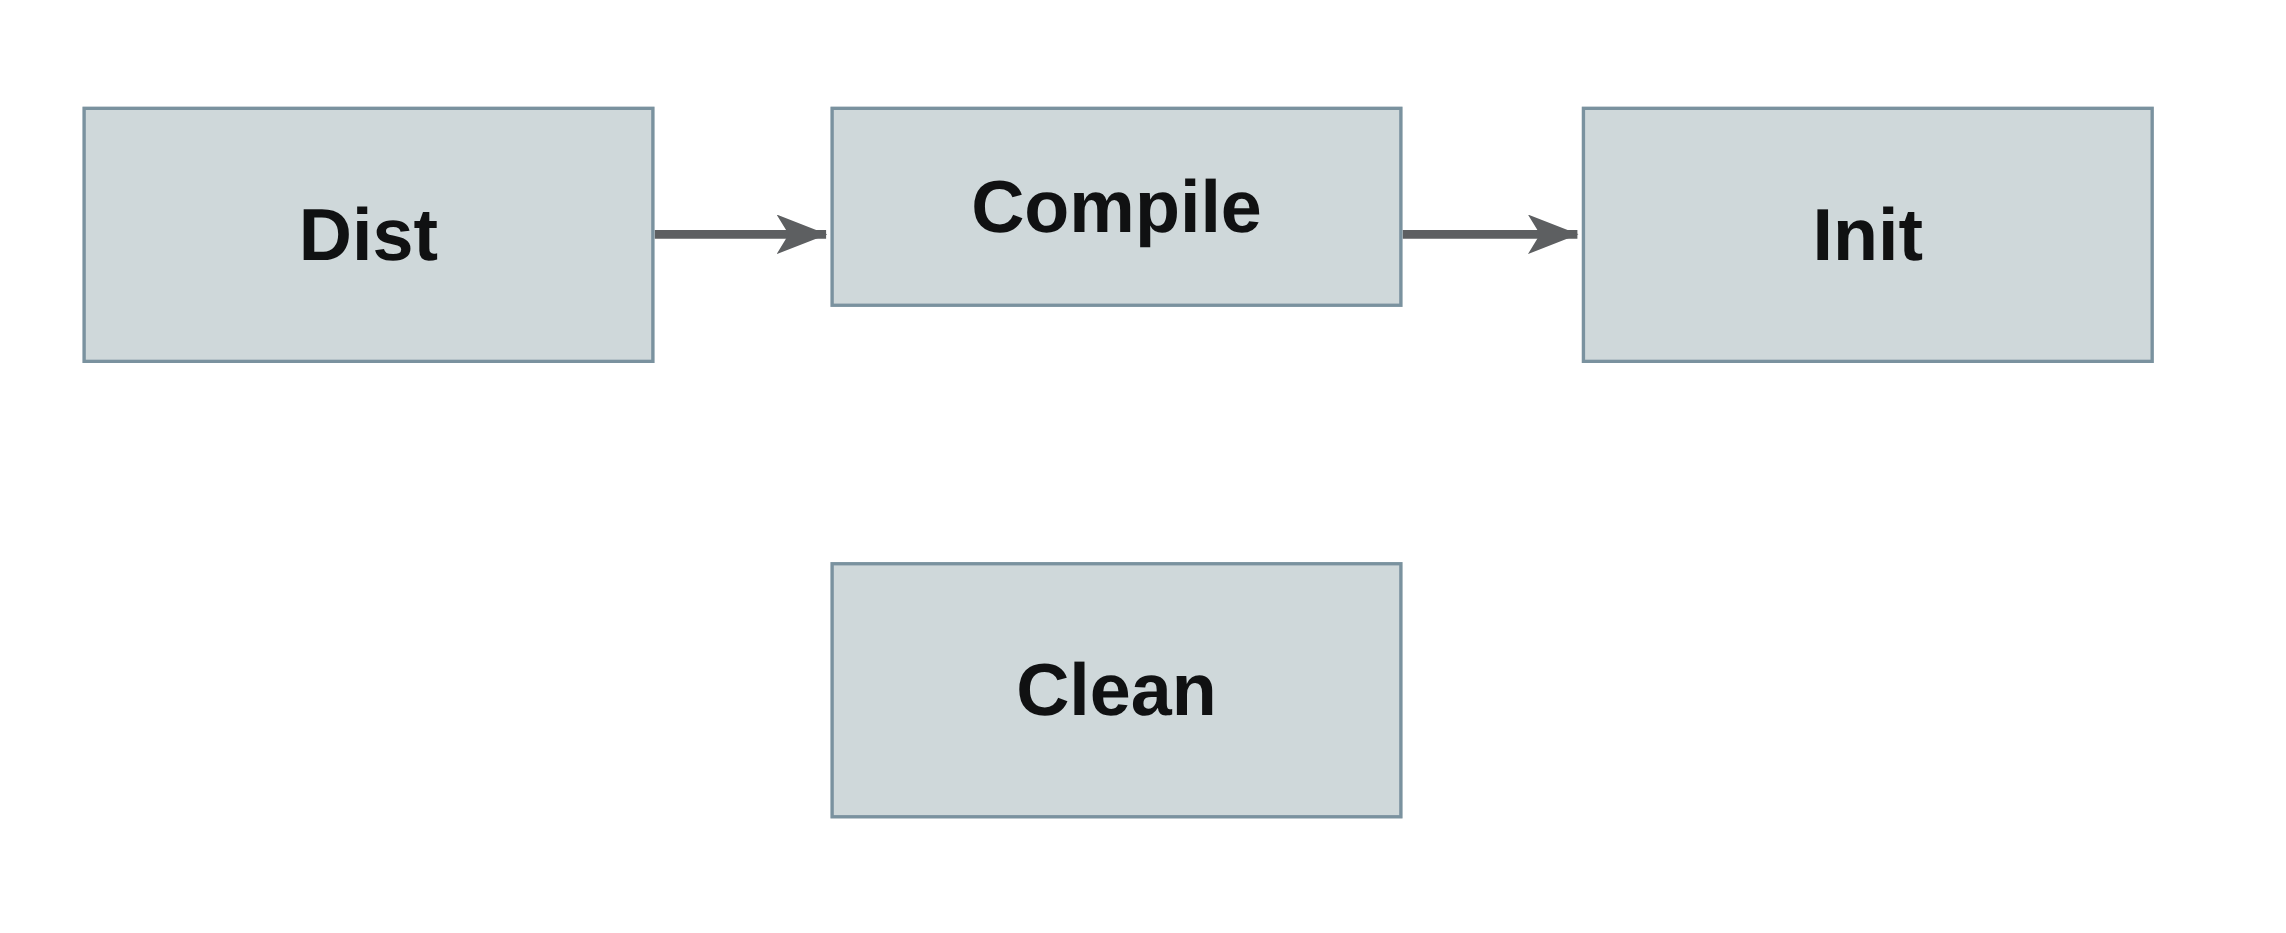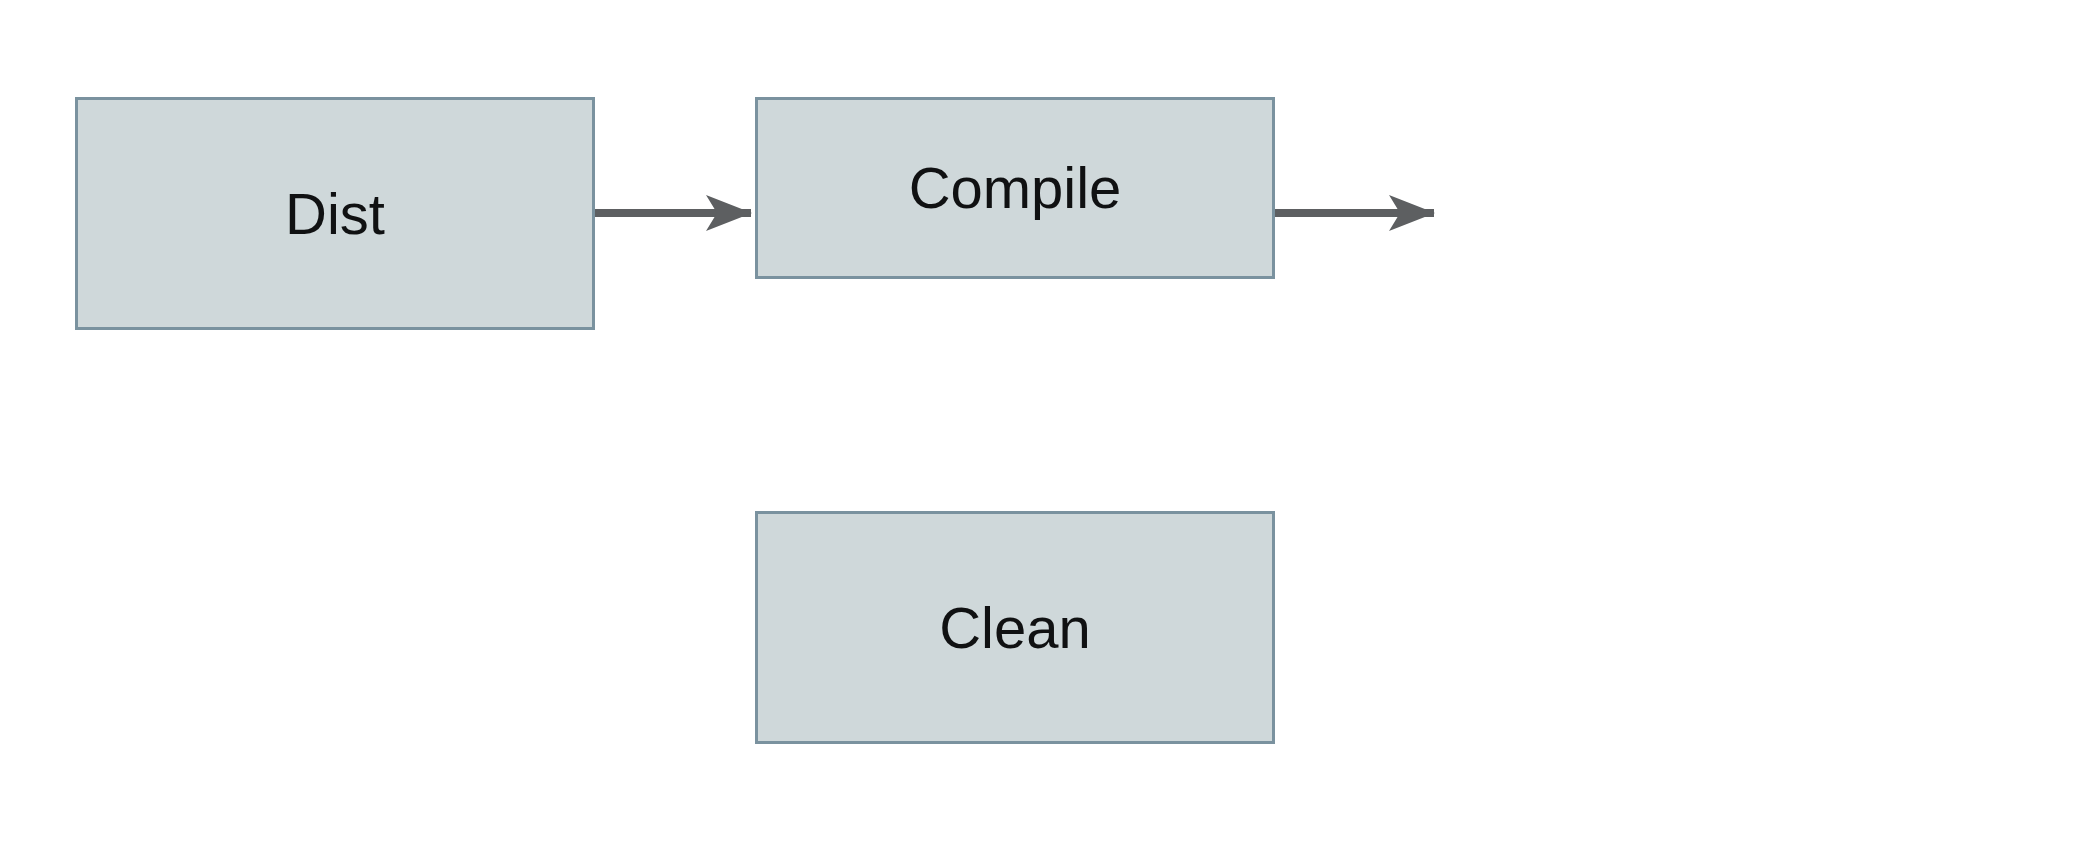--- a/index.html
+++ b/index.html
@@ -24,25 +24,26 @@
   .node {
     position: absolute;
     box-sizing: border-box;
     background: var(--node-fill);
     border: 3px solid var(--node-border);
     display: flex;
     align-items: center;
     justify-content: center;
   }
   .node-label {
-    font-size: 58px;
+    font-size: 67px;
     line-height: 1;
     color: var(--text-color);
     letter-spacing: 0px;
     white-space: nowrap;
+    font-weight: bold;
   }
   .edges-layer {
     position: absolute;
     left: 0;
     top: 0;
     width: 2078px;
     height: 848px;
     pointer-events: none;
   }
   .edge-line {
@@ -70,18 +71,21 @@
   </svg>
 
   <div class="node" style="left: 75px; top: 97px; width: 520px; height: 233px;">
     <span class="node-label">Dist</span>
   </div>
 
   <div class="node" style="left: 755px; top: 97px; width: 520px; height: 182px;">
     <span class="node-label">Compile</span>
   </div>
 
+  <div class="node" style="left: 1438px; top: 97px; width: 520px; height: 233px;">
+    <span class="node-label">Init</span>
+  </div>
 
   <div class="node" style="left: 755px; top: 511px; width: 520px; height: 233px;">
     <span class="node-label">Clean</span>
   </div>
 
 </div>
 
 </body></html>

